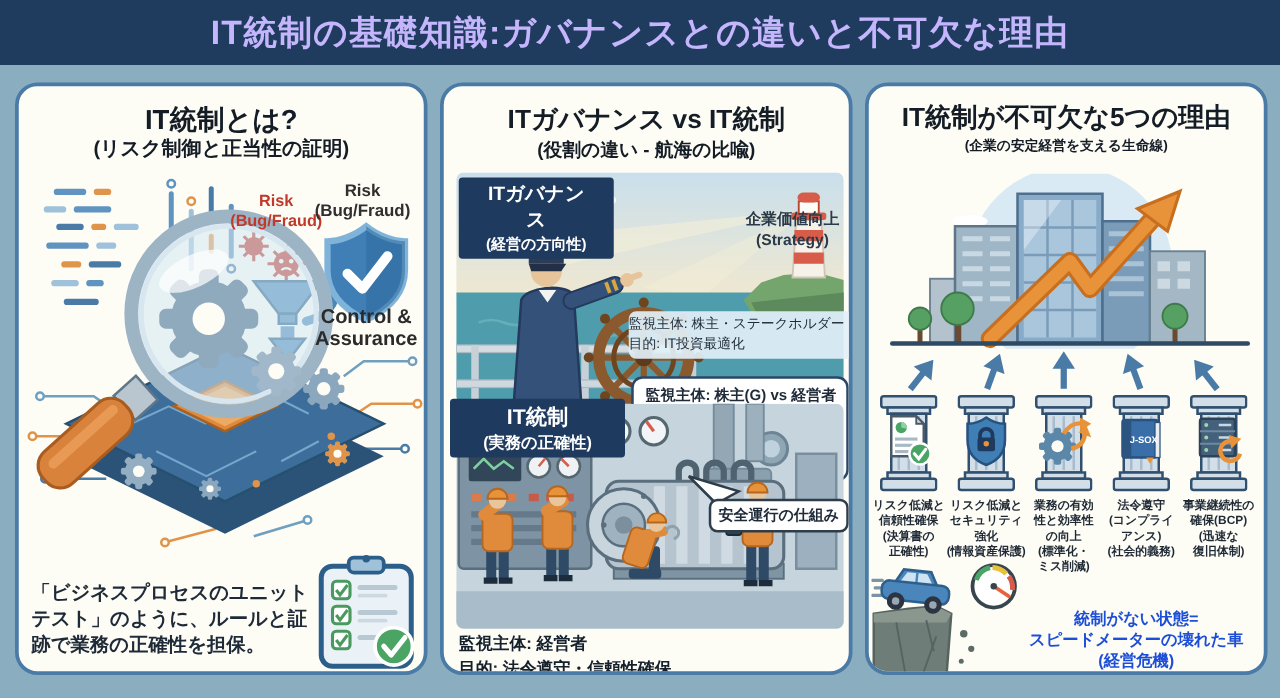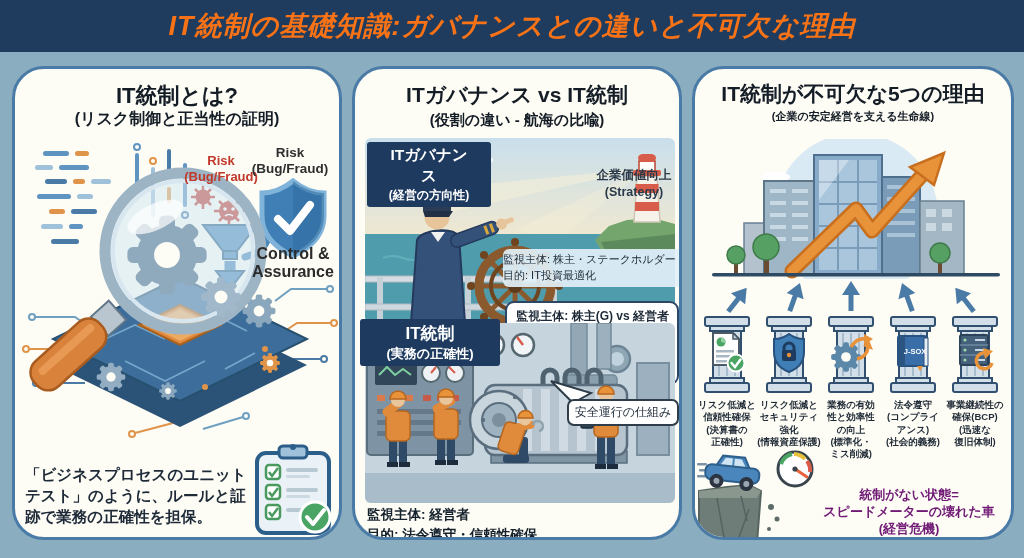--- a/index.html
+++ b/index.html
@@ -5,26 +5,26 @@
   *{margin:0;padding:0;box-sizing:border-box}
   html,body{width:1024px;height:558px}
   body{
     position:relative;overflow:hidden;background:#8badc0;
     font-family:"Liberation Sans","DejaVu Sans",sans-serif;color:#1e2a38;
   }
   .abs{position:absolute}
   .pre{white-space:pre-line}
   .topbar{position:absolute;left:0;top:0;width:1024px;height:52px;background:#1f3c5e}
   .topbar h1{
-    width:100%;text-align:center;line-height:52px;color:#f97316;
-    font-size:27px;font-weight:bold;letter-spacing:1px;font-style:italic;
+    width:100%;text-align:center;line-height:52px;color:#c4b5fd;
+    font-size:27px;font-weight:bold;letter-spacing:1px;
   }
   .panel{
     position:absolute;top:66px;height:474px;background:#fdfcf5;
-    border:3px solid #4a7ba6;border-radius:32px;overflow:hidden;
+    border:3px solid #4a7ba6;border-radius:18px;overflow:hidden;
   }
   .ptitle{position:absolute;left:0;width:100%;text-align:center;font-weight:bold;color:#141c26}
   .scene{position:absolute;border-radius:6px;display:block}
   .navybox{position:absolute;background:#1e3a5f;color:#fff;text-align:center;border-radius:3px;padding:3px 20px}
   .navybox .l1{display:block;font-weight:bold}
   .navybox .l2{display:block;font-weight:bold}
   .plabel{position:absolute;font-size:9.5px;font-weight:bold;line-height:1.3;text-align:center;color:#1f2a36}
   .pcol{position:absolute;top:212px;width:62px;height:200px}
   .parrow{position:absolute;left:19px;top:0}
   .pillarsvg{position:absolute;left:8px;top:34px}
@@ -392,21 +392,21 @@
       <circle cx="241" cy="72" r="7" fill="#e9c59c"></circle>
       <path d="M233 71 a8 8 0 0 1 16 0 Z" fill="#e8923a" stroke="#b5661f" stroke-width="1.5"></path>
     </g>
     <polygon points="208,80 186,58 226,70" fill="#ffffff" stroke="#2e3d49" stroke-width="2"></polygon>
   </svg>
 
   <div class="navybox" style="left:5px;top:250px;width:140px">
     <span class="l1" style="font-size:17px">IT統制</span>
     <span class="l2" style="font-size:13px">(実務の正確性)</span>
   </div>
-  <div class="abs" style="left:212px;top:330px;width:112px;background:#ffffff;border:2px solid #2e3d49;border-radius:7px;padding:3px 2px;text-align:center;font-size:12px;font-weight:normal;color:#1e2a38">安全運行の仕組み</div>
+  <div class="abs" style="left:212px;top:330px;width:112px;background:#ffffff;border:2px solid #2e3d49;border-radius:7px;padding:3px 2px;text-align:center;font-size:12px;font-weight:bold;color:#1e2a38">安全運行の仕組み</div>
   <div class="abs pre" style="left:12px;top:436px;font-size:13.5px;font-weight:bold;line-height:1.45;color:#14202c">監視主体: 経営者
 目的: 法令遵守・信頼性確保</div>
 </section>
 
 <section class="panel" style="left:692px;width:322px">
   <h2 class="ptitle" style="top:11px;font-size:21px">IT統制が不可欠な5つの理由</h2>
   <h3 class="ptitle" style="top:40px;font-size:11px">(企業の安定経営を支える生命線)</h3>
 
   <svg class="abs" style="left:11px;top:70px" width="300" height="140" viewBox="0 0 300 140">
     <circle cx="150" cy="76" r="82" fill="#d9eaf4"></circle>
@@ -676,16 +676,16 @@
     <g>
       <circle cx="98" cy="22" r="17" fill="#ffffff" stroke="#39454d" stroke-width="3"></circle>
       <path d="M84 17 A15.5 15.5 0 0 1 95 7" fill="none" stroke="#4aa564" stroke-width="4"></path>
       <path d="M97 7 A15.5 15.5 0 0 1 108 12" fill="none" stroke="#e8c13c" stroke-width="4"></path>
       <path d="M110 14 A15.5 15.5 0 0 1 113 25" fill="none" stroke="#d85c4a" stroke-width="4"></path>
       <line x1="98" y1="22" x2="110" y2="30" stroke="#e8633c" stroke-width="3" stroke-linecap="round"></line>
       <circle cx="98" cy="22" r="2.6" fill="#39454d"></circle>
     </g>
   </svg>
 
-  <div class="abs pre" style="left:112px;top:418px;width:204px;text-align:center;font-size:13px;font-weight:bold;line-height:1.3;color:#701a75">統制がない状態=
+  <div class="abs pre" style="left:112px;top:418px;width:204px;text-align:center;font-size:13px;font-weight:bold;line-height:1.3;color:#1d4ed8">統制がない状態=
 スピードメーターの壊れた車
 (経営危機)</div>
 </section>
 
 </body></html>

